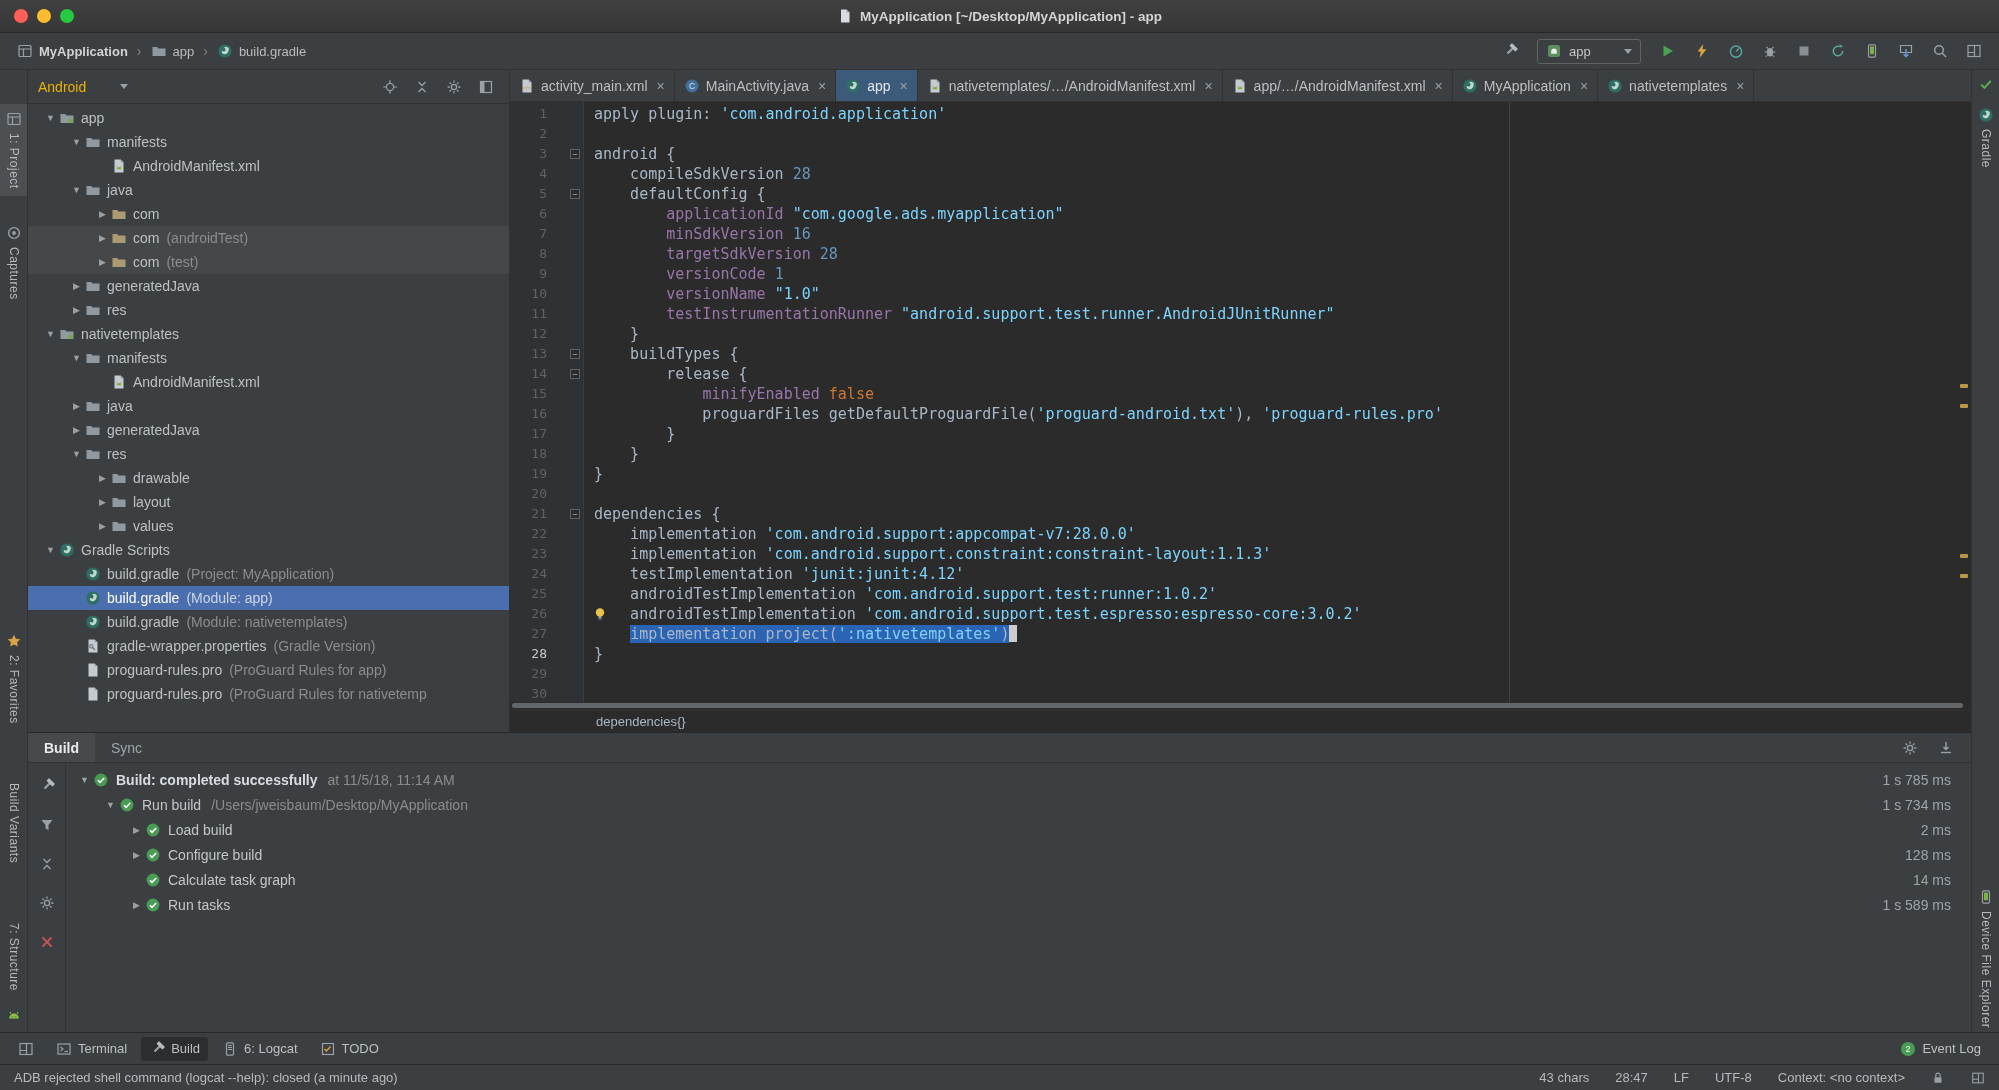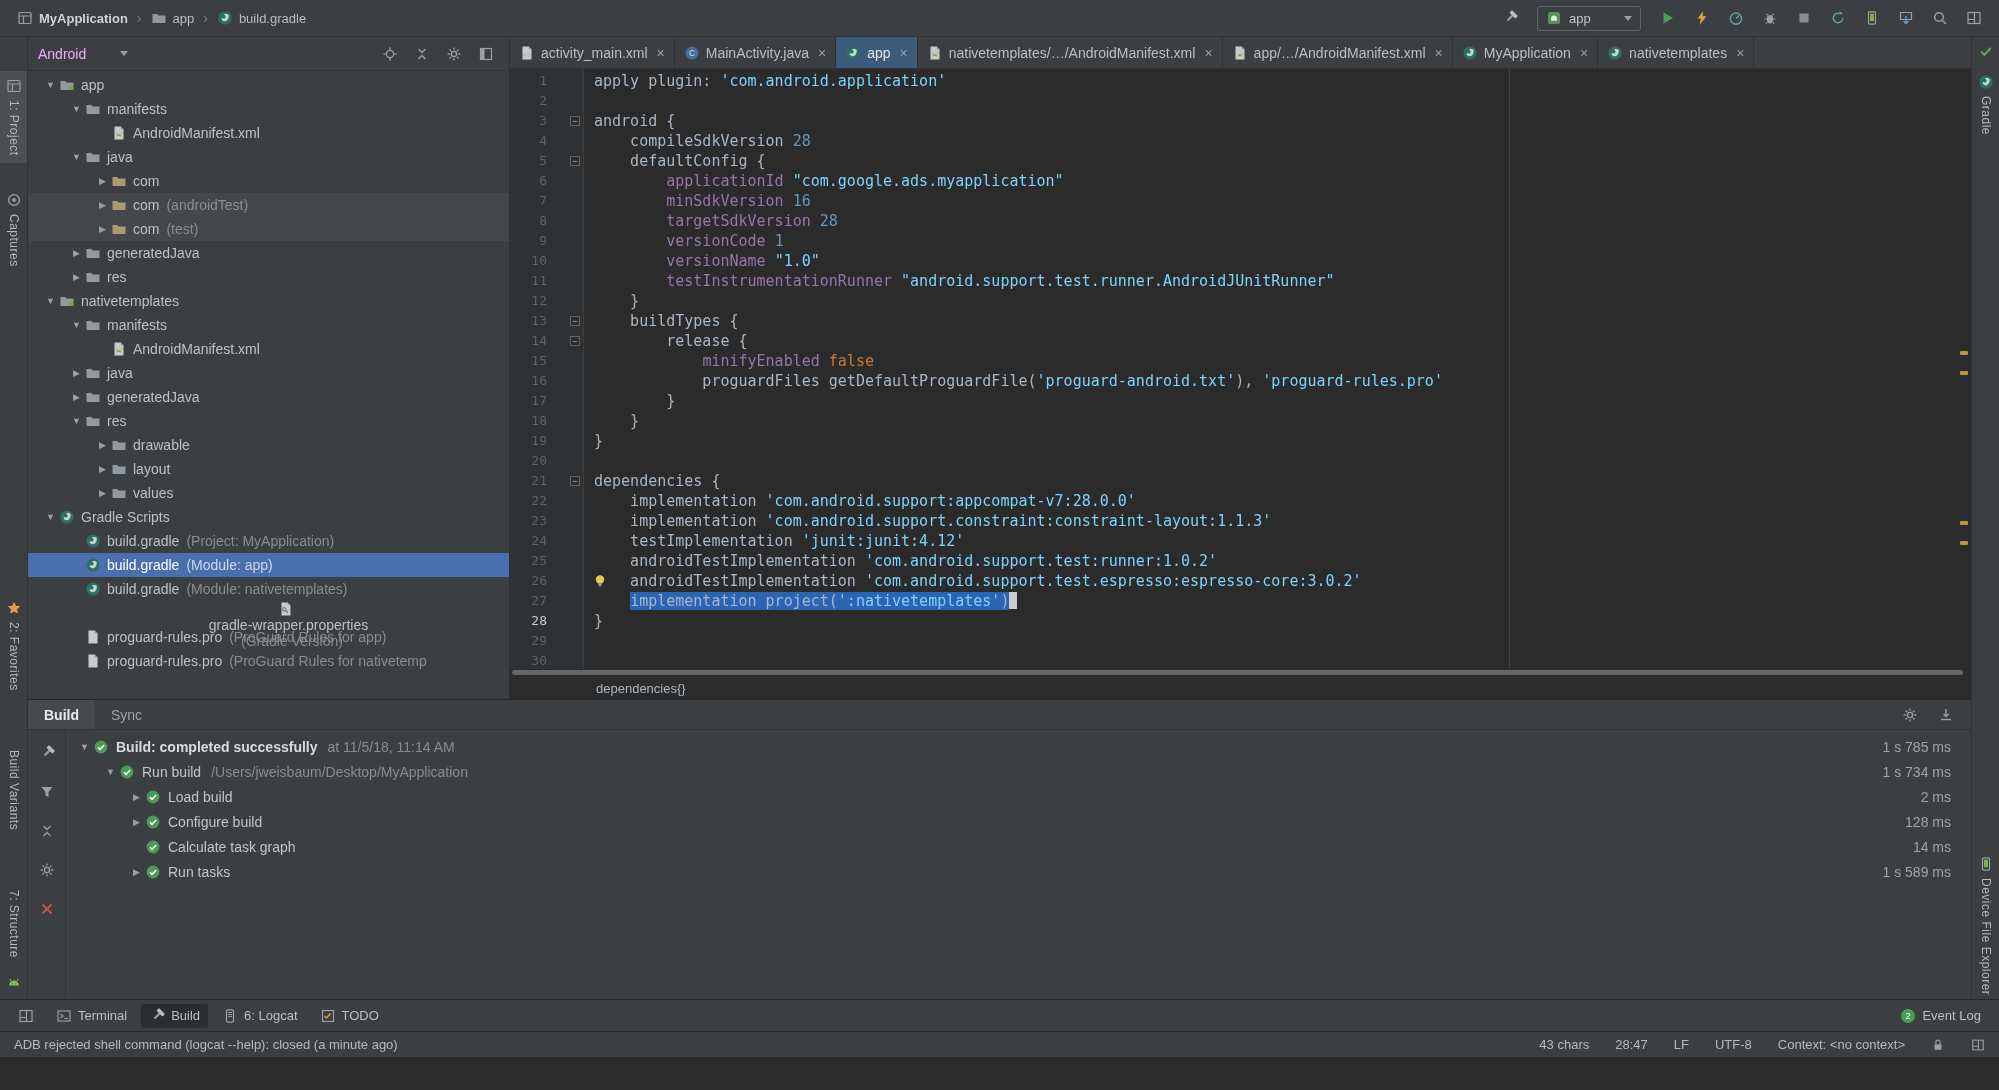--- a/index.html
+++ b/index.html
@@ -43,21 +43,21 @@
   .strip-bottom-icon{position:absolute;bottom:8px;left:0;width:100%;display:flex;justify-content:center}
   .strip-top-icon{position:absolute;top:6px;left:0;width:100%;display:flex;justify-content:center}
 
   .center{flex:1;display:flex;flex-direction:column;min-width:0}
   .top-section{height:662px;flex:none;display:flex;min-width:0}
 
   
   .project-panel{width:482px;flex:none;background:#3c3f41;border-right:1px solid #323232;
     display:flex;flex-direction:column;overflow:hidden}
   .proj-header{height:34px;flex:none;display:flex;align-items:center;padding:0 10px;border-bottom:1px solid #323232}
-  .proj-mode{display:flex;align-items:center;gap:8px;font-size:14px;color:#f0abfc;min-width:90px}
+  .proj-mode{display:flex;align-items:center;gap:8px;font-size:14px;color:#eab308;min-width:90px}
   .proj-header-icons{margin-left:auto;display:flex;align-items:center;gap:6px}
   .proj-tree{flex:1;overflow:hidden;padding-top:2px}
   .proj-row{height:24px;display:flex;align-items:center;font-size:14px;white-space:nowrap;color:#bcc0c3}
   .proj-row .icon16{margin-right:6px;flex:none}
   .arrow{width:17px;flex:none;text-align:center;color:#9da0a3;font-size:9px}
   .suffix{color:#8c8c8c;margin-left:7px}
   .proj-row.selected{background:#4b6eaf;color:#ffffff}
   .proj-row.selected .suffix{color:#ccd6e8}
   .proj-row.hl{background:rgba(255,255,255,0.05)}
 
@@ -123,20 +123,36 @@
 
   .icon16{width:16px;height:16px;display:inline-flex;align-items:center;justify-content:center;flex:none}
   .icon16 svg{width:16px;height:16px}
   .bulb svg{width:16px;height:16px}
 </style>
 </head>
 <body>
 
 <div class="app">
 
+  <div class="titlebar">
+    <div class="traffic">
+      <span class="t-red"></span>
+      <span class="t-yellow"></span>
+      <span class="t-green"></span>
+    </div>
+    <div class="title-center">
+      <span class="icon16" id="title-doc-icon">
+          <svg viewBox="0 0 16 16">
+            <path d="M4 1.5h5.5l3 3V14.5H4z" fill="#d7dce1"></path>
+            <path d="M9.5 1.5v3h3z" fill="#9aa0a6"></path>
+          </svg>
+        </span>
+      <span>MyApplication [~/Desktop/MyApplication] - app</span>
+    </div>
+  </div>
 
   <div class="navbar">
     <div class="crumbs" id="crumbs">
         <div class="crumb first">
           <span class="icon16">
             <svg viewBox="0 0 16 16">
               <rect x="2" y="2.5" width="12" height="11" rx="1" fill="none" stroke="#9aa0a6" stroke-width="1.2"></rect>
               <path d="M2 6h12M6.5 6v7.5" stroke="#9aa0a6" stroke-width="1.2" fill="none"></path>
             </svg>
           </span>
@@ -561,21 +577,21 @@
                 <span class="arrow"></span>
                 <span class="icon16">
                   <svg viewBox="0 0 16 16">
                     <circle cx="8" cy="8" r="6.6" fill="#2e6e64"></circle>
                     <path d="M11.8 5.2a3.6 3.6 0 0 0-5-.6c1.7.6 2.3 2.2 1.3 3.3-.9 1-2.4.9-3.2-.1-.6 1.5.4 3.2 2 3.5 2.4.5 4.9-1.7 4.9-6.1z" fill="#c2d8cf"></path>
                   </svg>
                 </span>
                 <span class="label">build.gradle</span>
                 <span class="suffix">(Module: nativetemplates)</span>
               </div>
-              <div class="proj-row" style="padding-left: 40px; flex-direction: column;">
+              <div class="proj-row" style="padding-left: 40px;">
                 <span class="arrow"></span>
                 <span class="icon16">
                   <svg viewBox="0 0 16 16">
                     <path d="M3.5 1.5h6.2l2.8 2.8v10.2H3.5z" fill="#c6cbd0"></path>
                     <path d="M9.7 1.5v2.8h2.8z" fill="#8f959b"></path>
                     <circle cx="6.3" cy="8.3" r="1.6" fill="none" stroke="#75818c" stroke-width="1.2"></circle>
                     <path d="M7.4 9.4l2.6 2.6" stroke="#75818c" stroke-width="1.5"></path>
                   </svg>
                 </span>
                 <span class="label">gradle-wrapper.properties</span>

